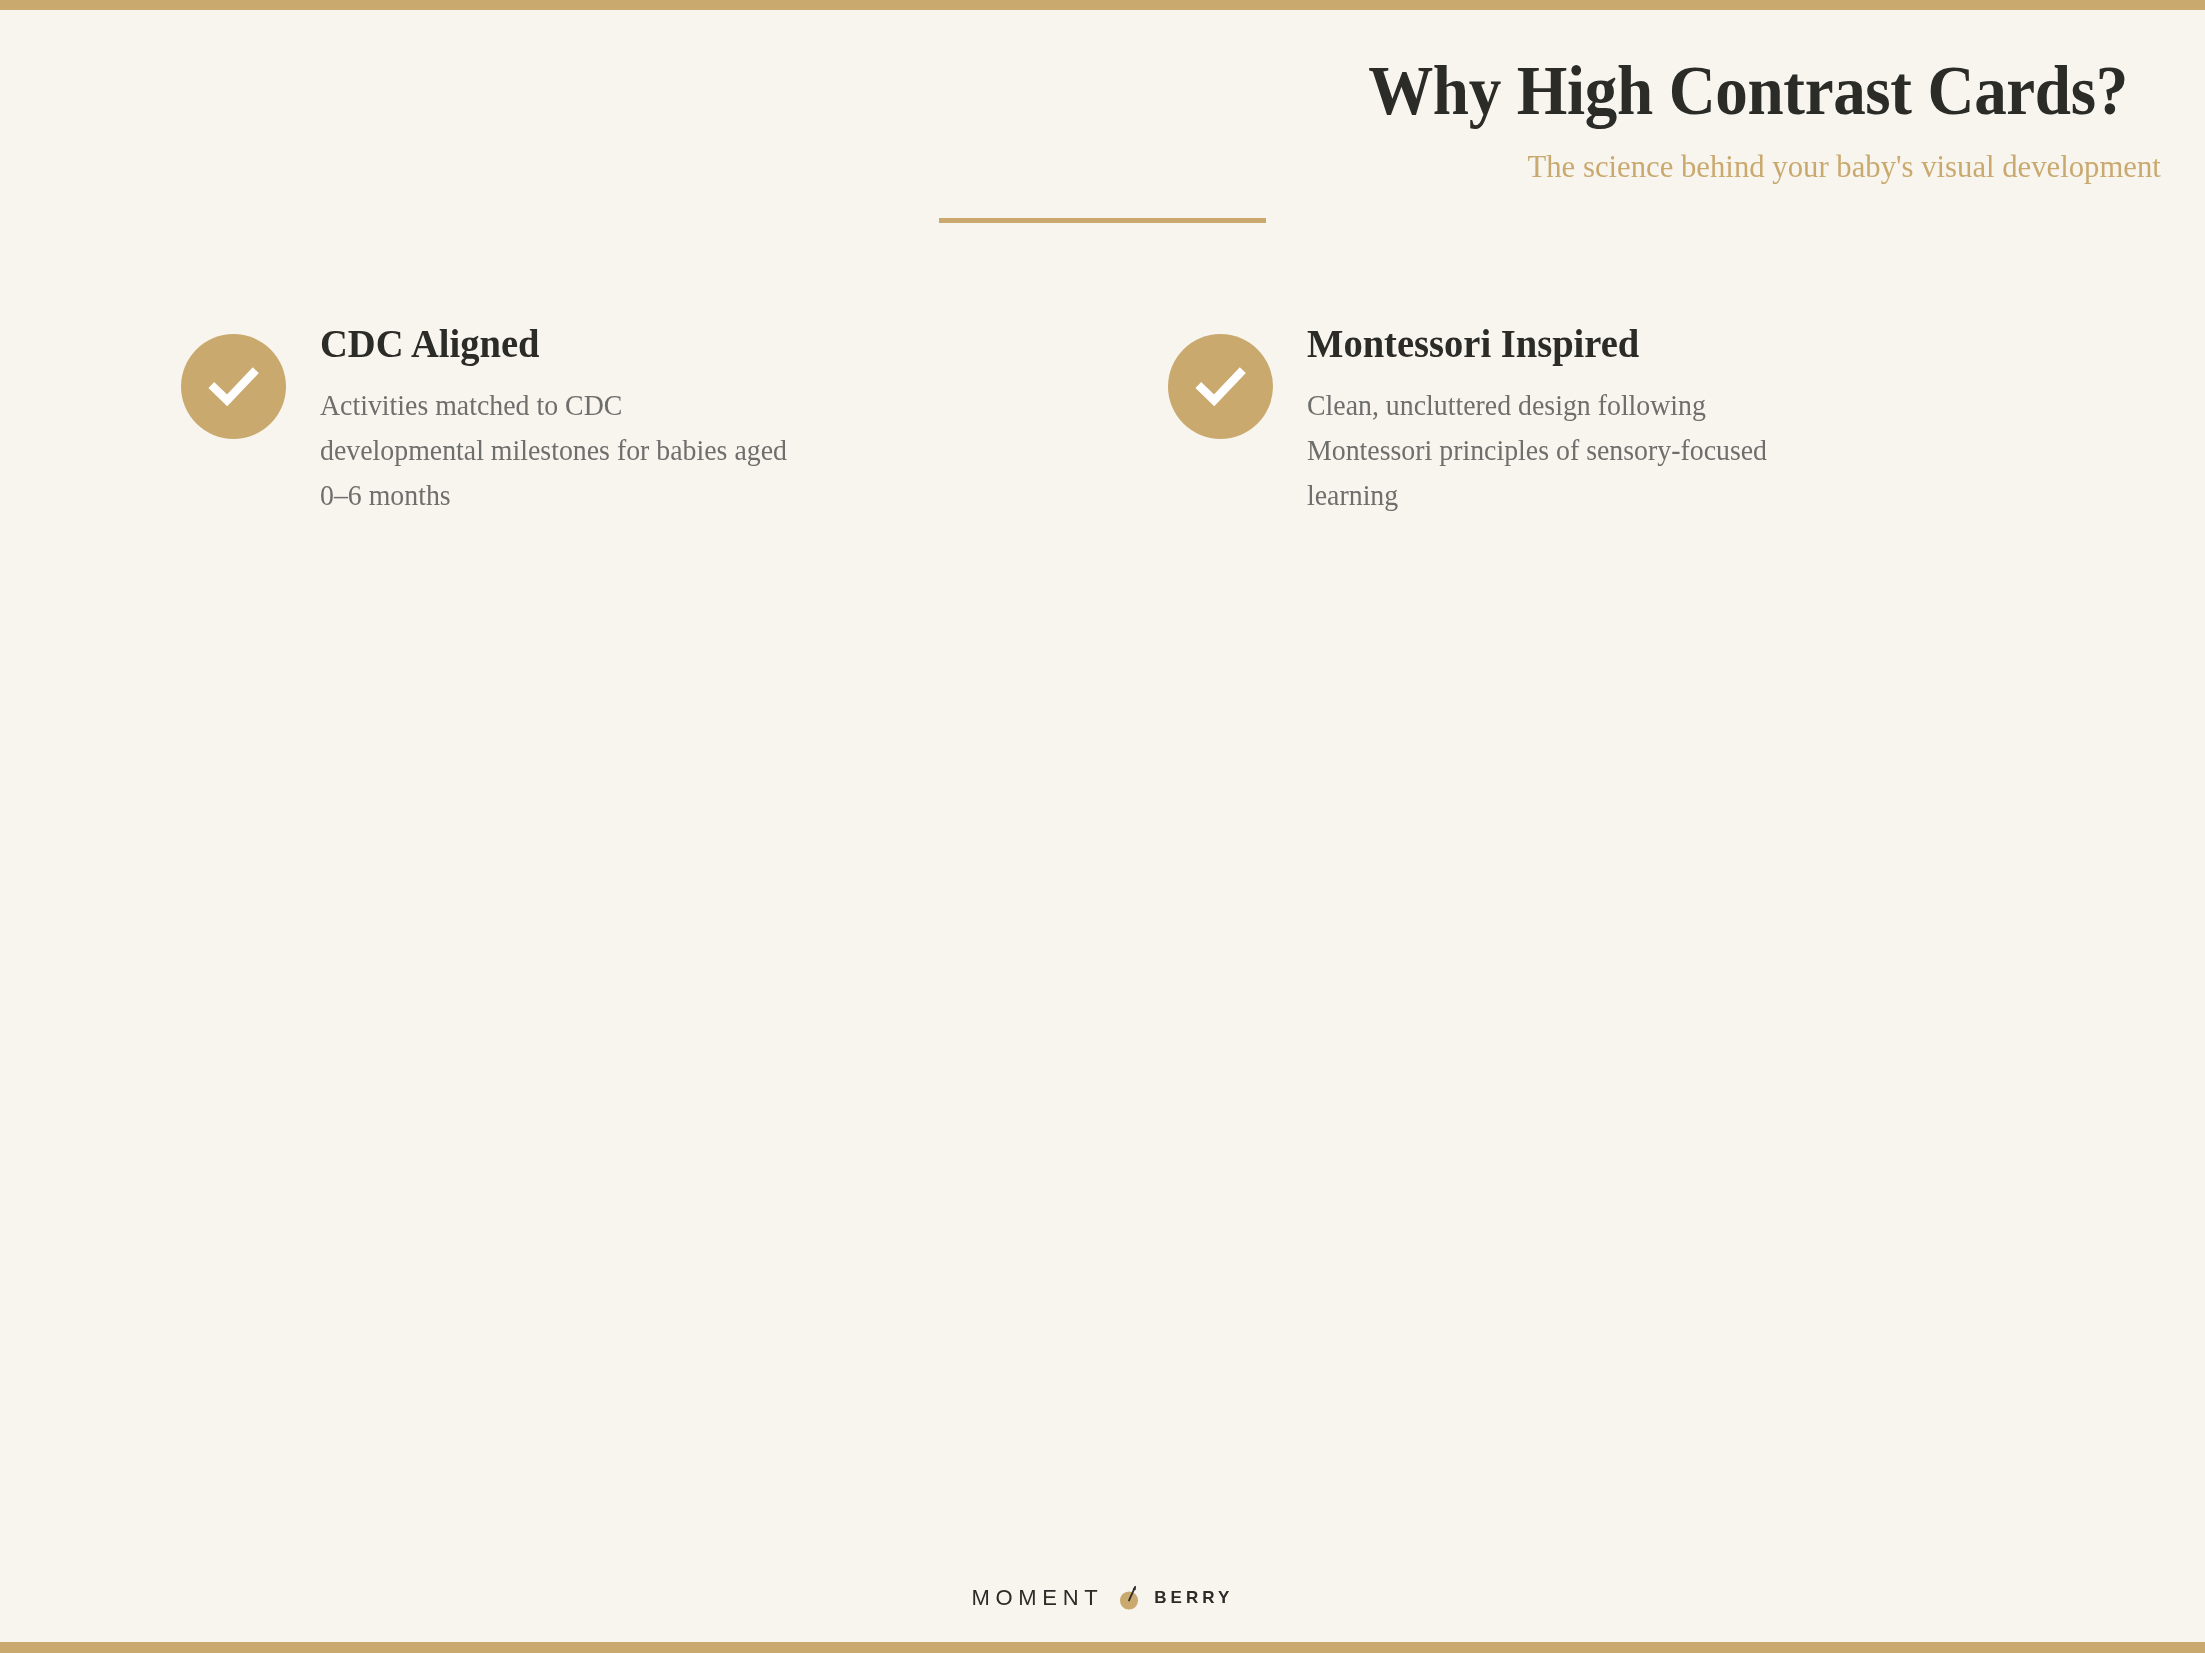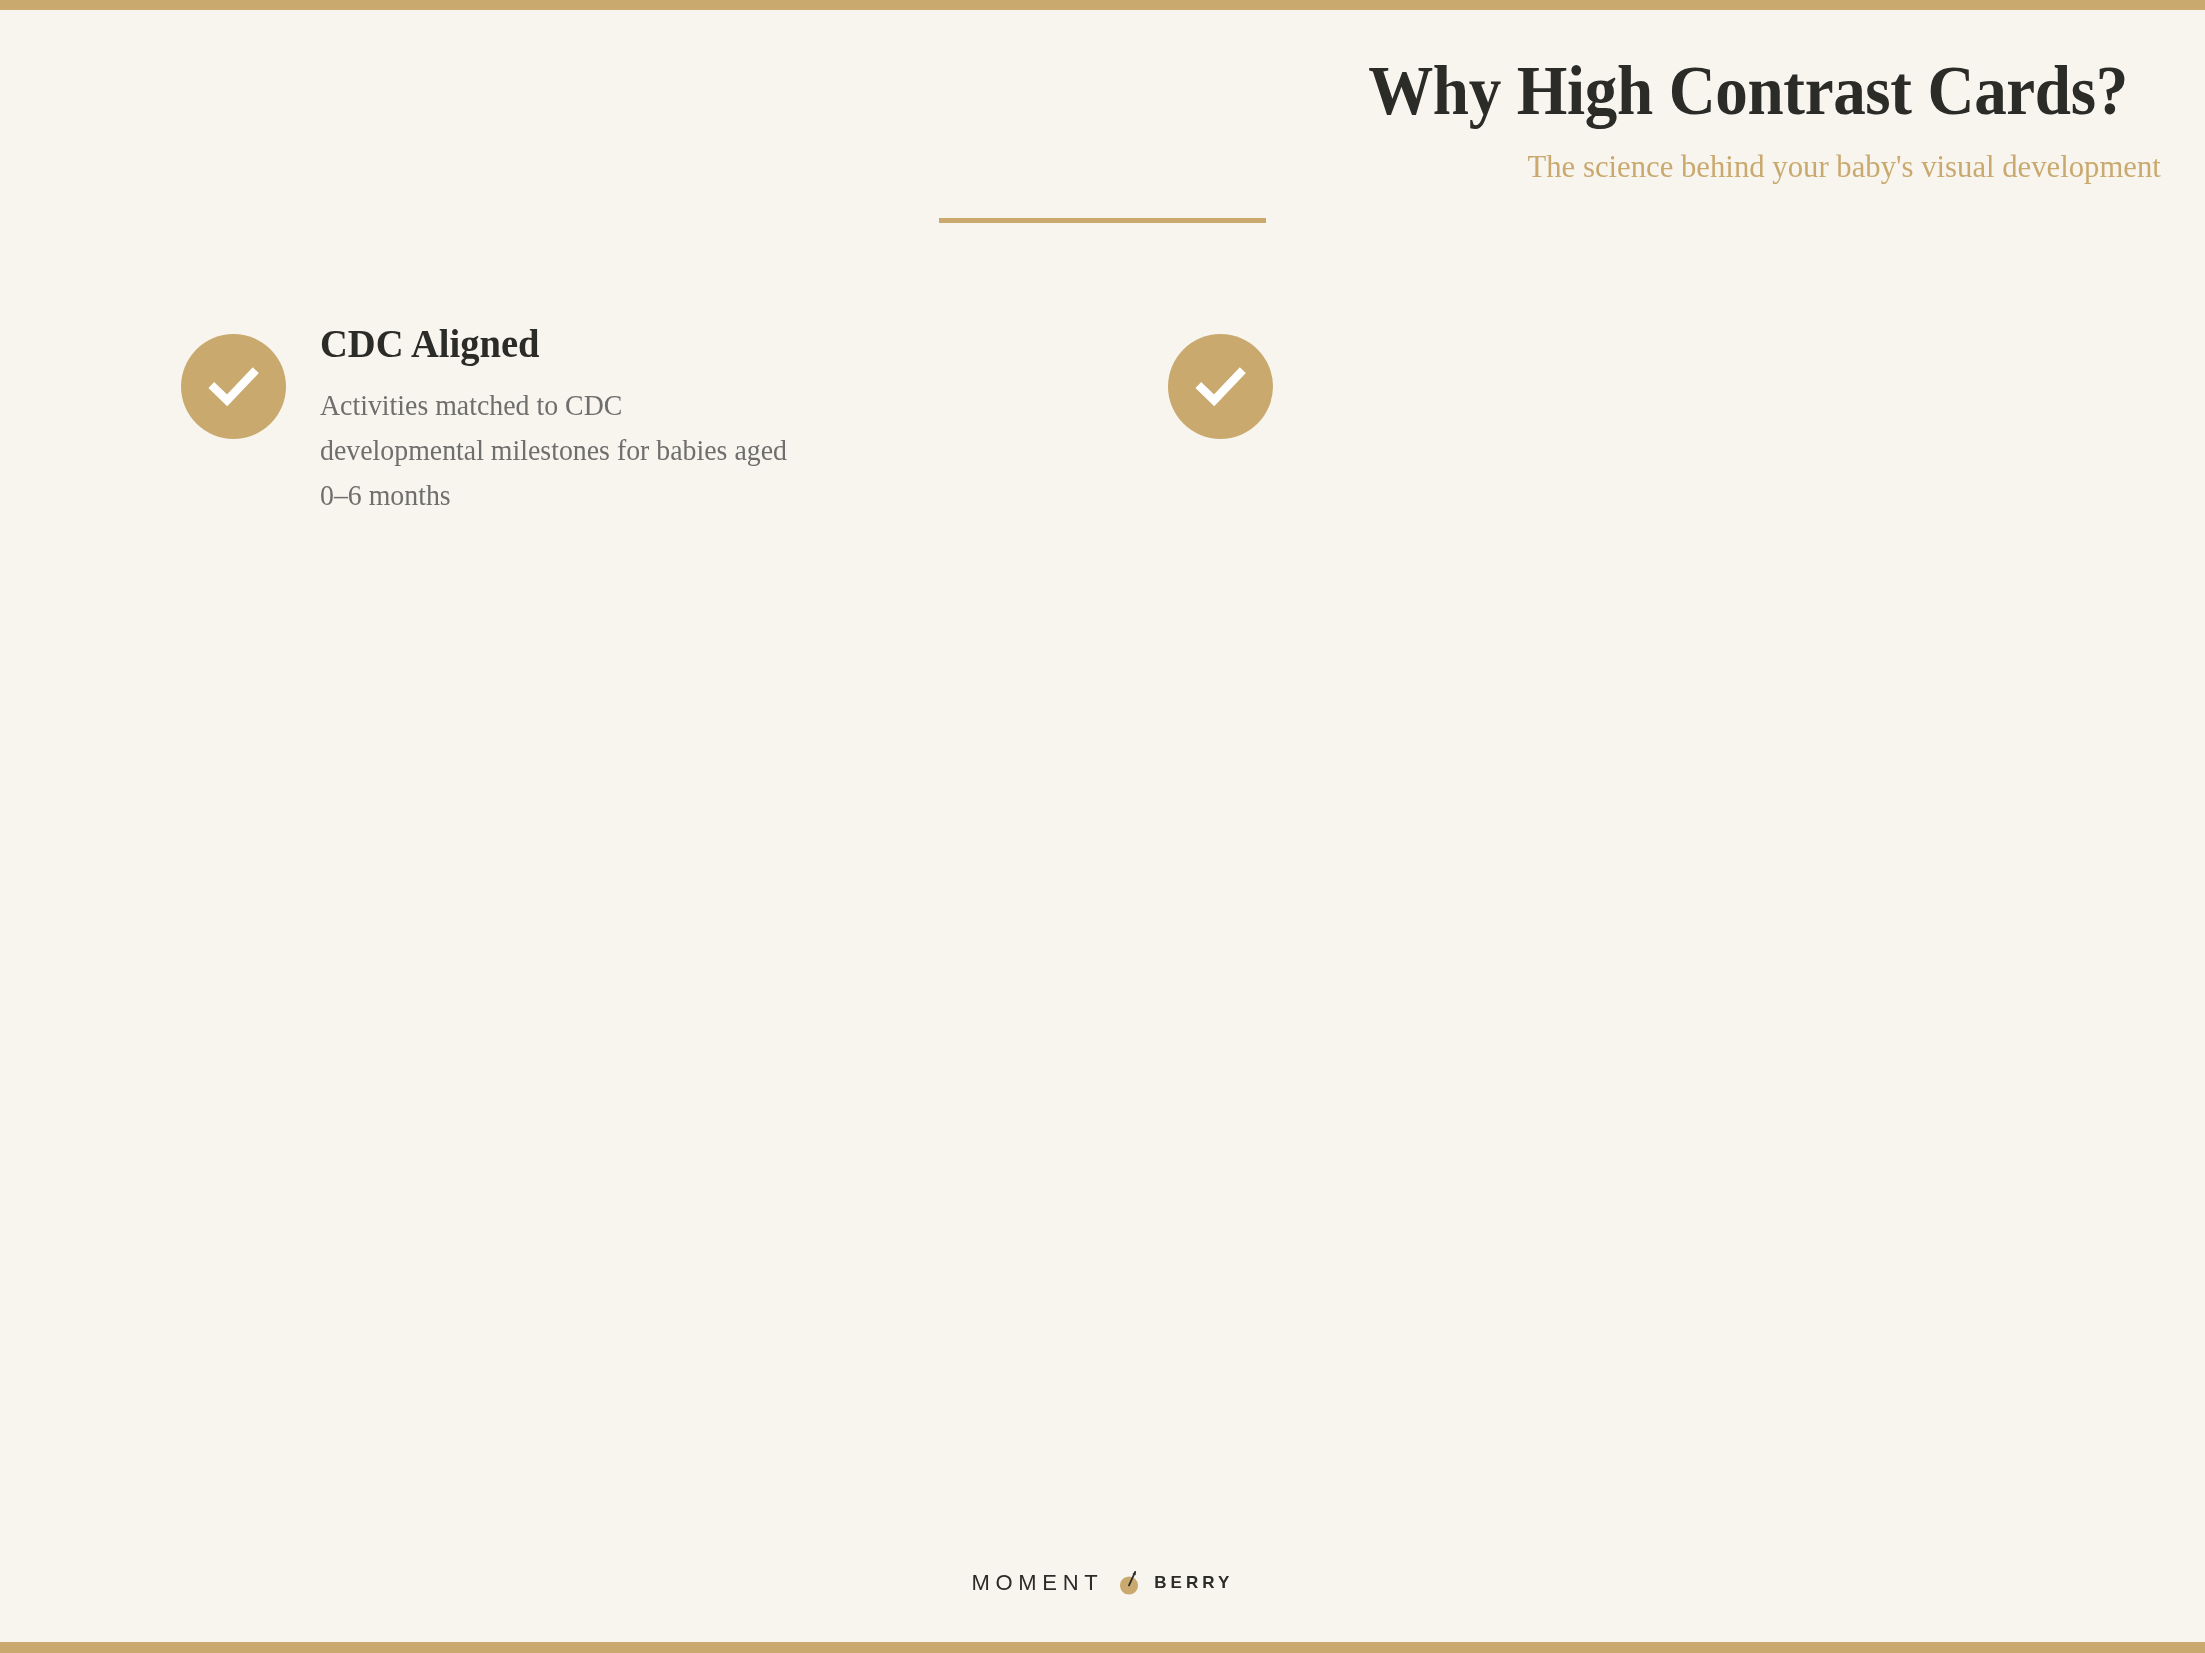--- a/index.html
+++ b/index.html
@@ -135,21 +135,21 @@
     margin: 16.3px 0 0 0;
     max-width: 490px;
     transform: scaleX(0.96);
     transform-origin: left center;
   }
 
   
   .footer {
     position: absolute;
     left: 0;
-    bottom: 57px;
+    bottom: 42px;
     width: 100%;
     display: flex;
     align-items: center;
     justify-content: center;
   }
   .logo {
     display: flex;
     align-items: center;
     gap: 11.4px;
   }
@@ -206,20 +206,24 @@
         <p class="feature-desc">Activities matched to CDC developmental milestones for babies aged 0–6 months</p>
       </div>
     </div>
 
     <div class="feature">
       <span class="feature-icon">
         <svg viewBox="0 0 24 24" aria-hidden="true">
           <path d="M4.2 12.6 L9.4 17.6 L19.9 6.6" fill="none" stroke="#FFFFFF" stroke-width="3.4" stroke-linecap="square" stroke-linejoin="miter"></path>
         </svg>
       </span>
+      <div class="feature-body">
+        <h2 class="feature-title">Montessori Inspired</h2>
+        <p class="feature-desc">Clean, uncluttered design following Montessori principles of sensory-focused learning</p>
+      </div>
     </div>
 
 
 
   </div>
 
   <div class="footer">
     <div class="logo">
       <span class="logo-word-light">MOMENT</span>
       <span class="logo-mark">

